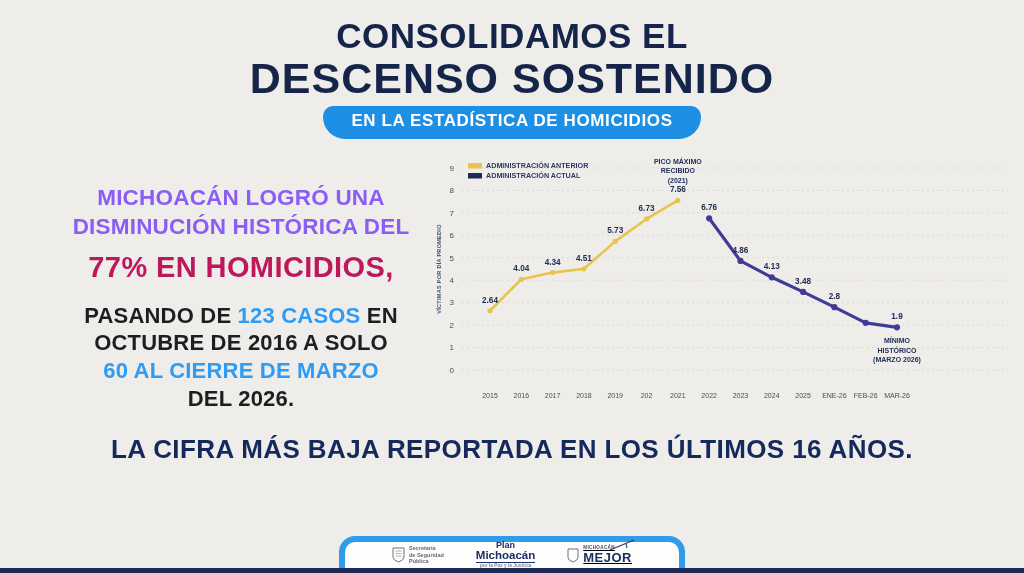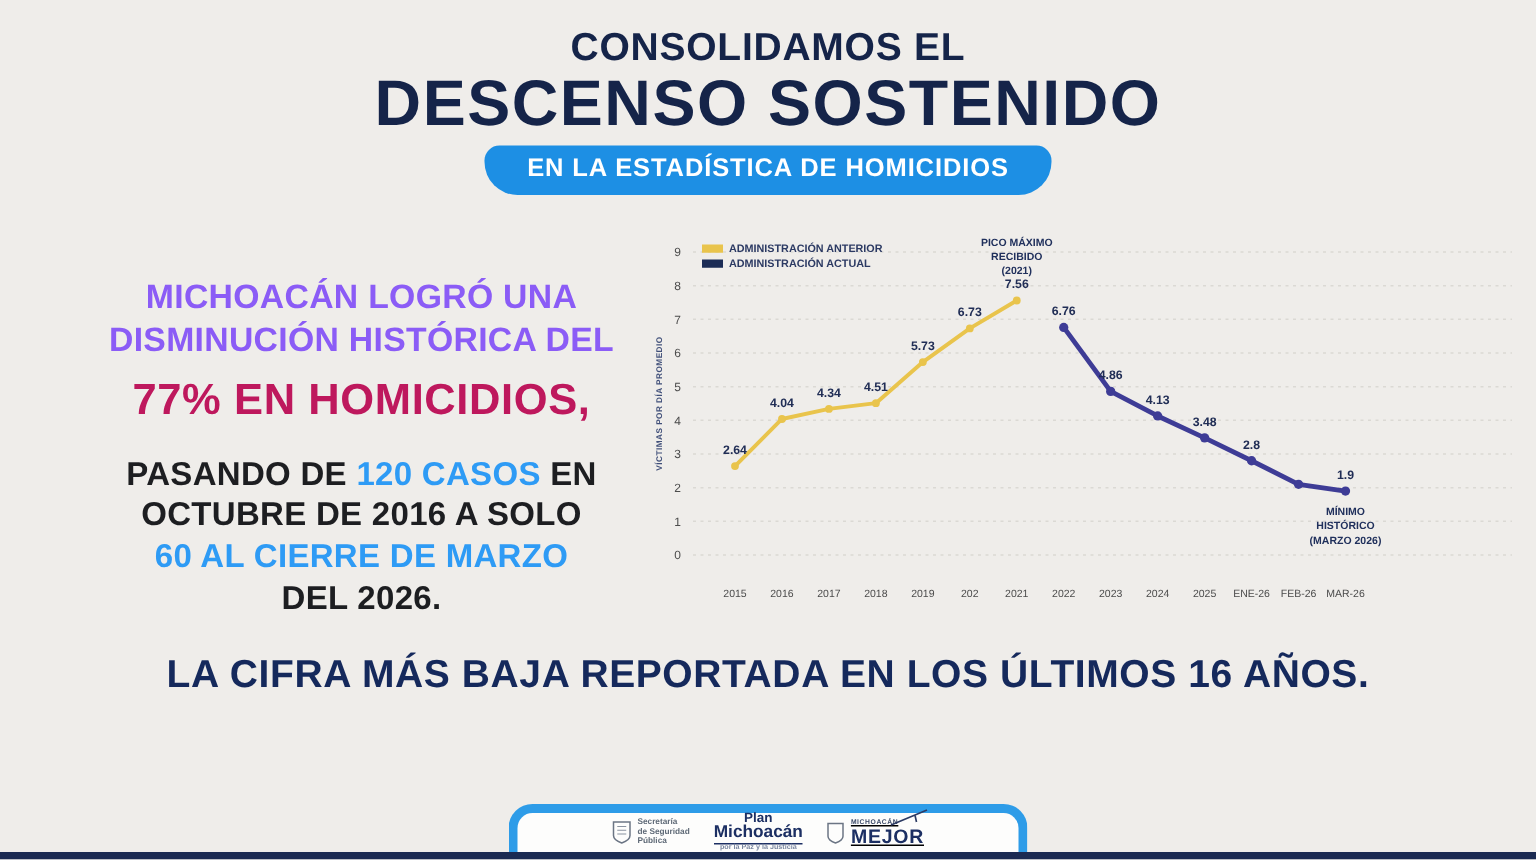--- a/index.html
+++ b/index.html
@@ -4,21 +4,21 @@
 <style>
   html,body{margin:0;padding:0;}
   .poster{
     position:relative;width:1024px;height:573px;overflow:hidden;
     background:#efedea;
     font-family:"Liberation Sans",sans-serif;
     -webkit-font-smoothing:antialiased;
   }
   
   .hdr{position:absolute;top:16px;left:0;width:100%;text-align:center;}
-  .t1{font-size:26px;font-weight:800;color:#152449;letter-spacing:.5px;}
+  .t1{font-size:35px;font-weight:800;color:#152449;letter-spacing:.5px;}
   .t2{font-size:43px;font-weight:800;color:#152449;letter-spacing:1px;line-height:1.02;margin-top:1px;}
   .pill{display:inline-block;margin-top:5px;background:#1d8fe4;color:#ffffff;
     font-size:17px;font-weight:700;letter-spacing:.6px;
     padding:5px 28px 8px;border-radius:10px 10px 22px 22px;}
   
   .summary{position:absolute;left:52px;top:183px;width:378px;text-align:center;}
   .s-line{font-size:22.5px;font-weight:800;color:#8b5cf6;line-height:1.3;letter-spacing:.2px;}
   .s-highlight{font-size:29px;font-weight:800;color:#be185d;margin:9px 0 18px;letter-spacing:.4px;}
   .p-line{font-size:22px;font-weight:800;color:#1d1e21;line-height:1.27;letter-spacing:.2px;}
   .blue{color:#2e9bf5;}
@@ -26,21 +26,21 @@
   .chart-wrap{position:absolute;left:430px;top:153px;width:584px;height:266px;}
   .chart-wrap svg{display:block;width:100%;height:100%;}
   
   .stmt{position:absolute;top:432px;left:0;width:100%;text-align:center;}
   .f1{font-size:21px;font-weight:800;color:#1c3063;letter-spacing:.2px;}
   .f2{font-size:26px;font-weight:800;color:#15295c;margin-top:2px;letter-spacing:.4px;}
   
   .logo-tab{position:absolute;left:50%;transform:translateX(-50%);bottom:5px;
     width:302px;height:26px;background:#fdfdfc;
     border:6px solid #2e9ce8;border-bottom:none;border-radius:16px 16px 0 0;
-    display:flex;align-items:center;justify-content:center;gap:16px;padding:0 16px;}
+    display:flex;align-items:center;justify-content:center;gap:32px;padding:0 16px;}
   .lg{display:flex;align-items:center;gap:4px;}
   .lg-txt{font-size:5.5px;font-weight:700;color:#5f6a77;line-height:1.2;text-align:left;}
   .plan{ text-align:center;line-height:1;}
   .plan .pl1{font-size:9px;font-weight:800;color:#1c2f63;}
   .plan .pl2{font-size:11.5px;font-weight:800;color:#1c2f63;border-bottom:1px solid #1c2f63;padding-bottom:1px;}
   .plan .pl3{font-size:4.8px;font-weight:700;color:#7a87a0;margin-top:1px;}
   .mejor-col{line-height:1;position:relative;text-align:left;text-decoration:underline;}
   .mejor-small{font-size:4.5px;font-weight:700;color:#3c4a68;letter-spacing:.4px;}
   .mejor-big{font-size:13px;font-weight:800;color:#1c2f63;letter-spacing:.5px;}
   .crane{position:absolute;right:-4px;top:-7px;}
@@ -55,21 +55,21 @@
   <div class="hdr">
     <div class="t1">CONSOLIDAMOS EL</div>
     <div class="t2">DESCENSO SOSTENIDO</div>
     <div><span class="pill">EN LA ESTADÍSTICA DE HOMICIDIOS</span></div>
   </div>
 
   <div class="summary">
     <div class="s-line">MICHOACÁN LOGRÓ UNA</div>
     <div class="s-line">DISMINUCIÓN HISTÓRICA DEL</div>
     <div class="s-highlight">77% EN HOMICIDIOS,</div>
-    <div class="p-line"><span>PASANDO DE </span><span class="blue">120 CASOS</span><span> EN</span></div>
+    <div class="p-line"><span>PASANDO DE </span><span class="blue">123 CASOS</span><span> EN</span></div>
     <div class="p-line">OCTUBRE DE 2016 A SOLO</div>
     <div class="p-line blue">60 AL CIERRE DE MARZO</div>
     <div class="p-line">DEL 2026.</div>
   </div>
 
   <div class="chart-wrap" id="chart">
       <svg viewBox="0 0 584 266">
         <line x1="32" y1="217" x2="578" y2="217" stroke="#dbd9d4" stroke-width="1" stroke-dasharray="2 3" font-family="&quot;Liberation Sans&quot;,sans-serif"></line>
         <text x="24" y="219.8" text-anchor="end" font-size="8" fill="#4c4c4c" font-family="&quot;Liberation Sans&quot;,sans-serif">0</text>
         <line x1="32" y1="194.55555555555554" x2="578" y2="194.55555555555554" stroke="#dbd9d4" stroke-width="1" stroke-dasharray="2 3" font-family="&quot;Liberation Sans&quot;,sans-serif"></line>

